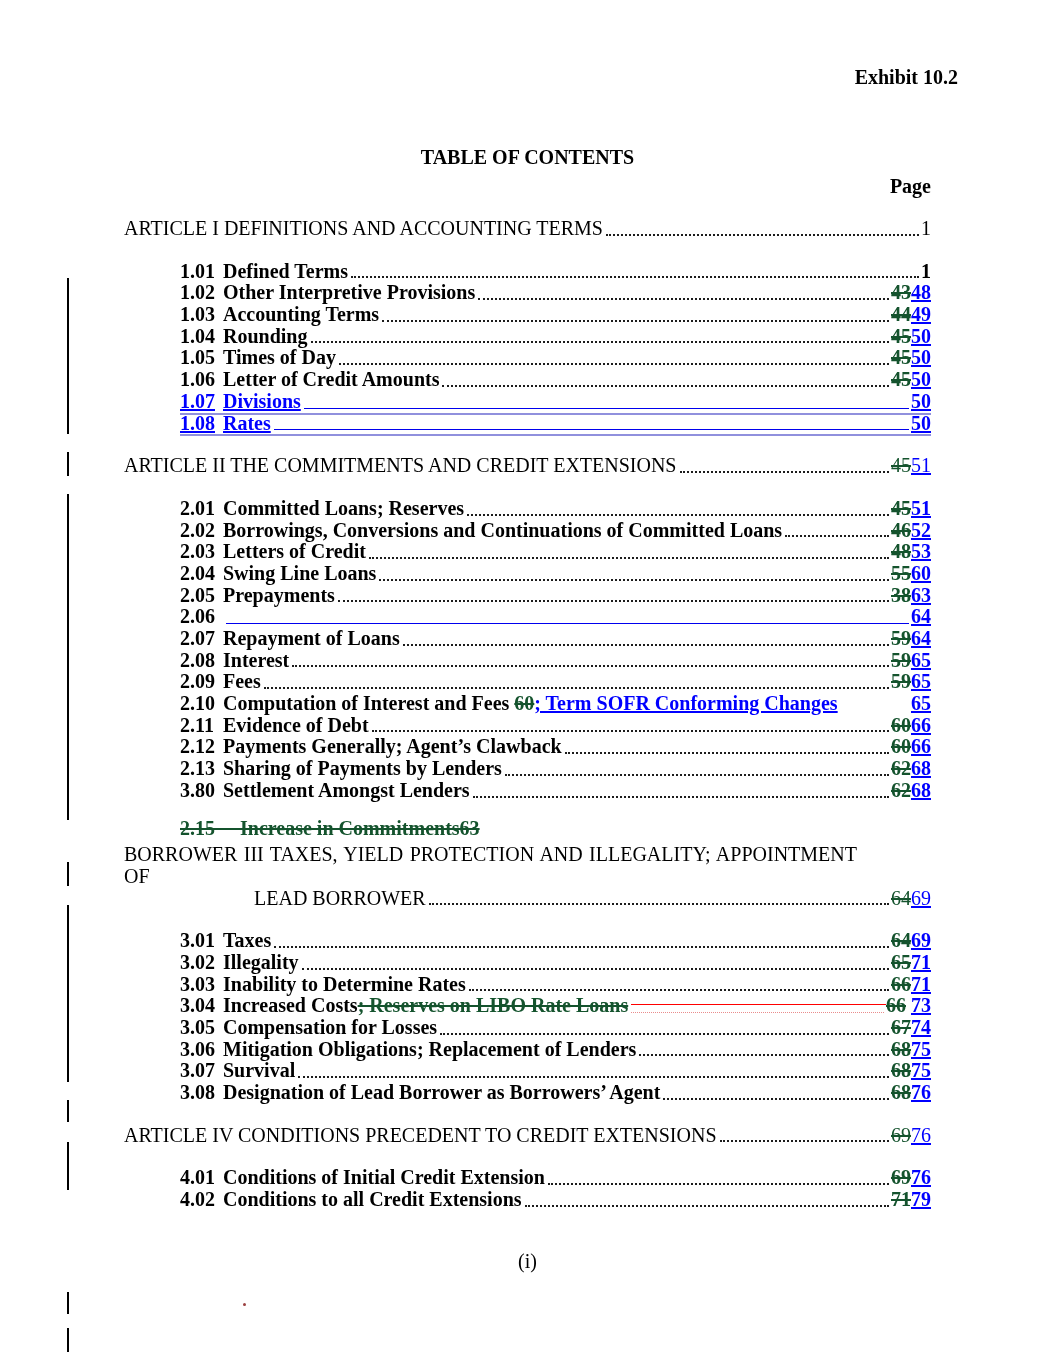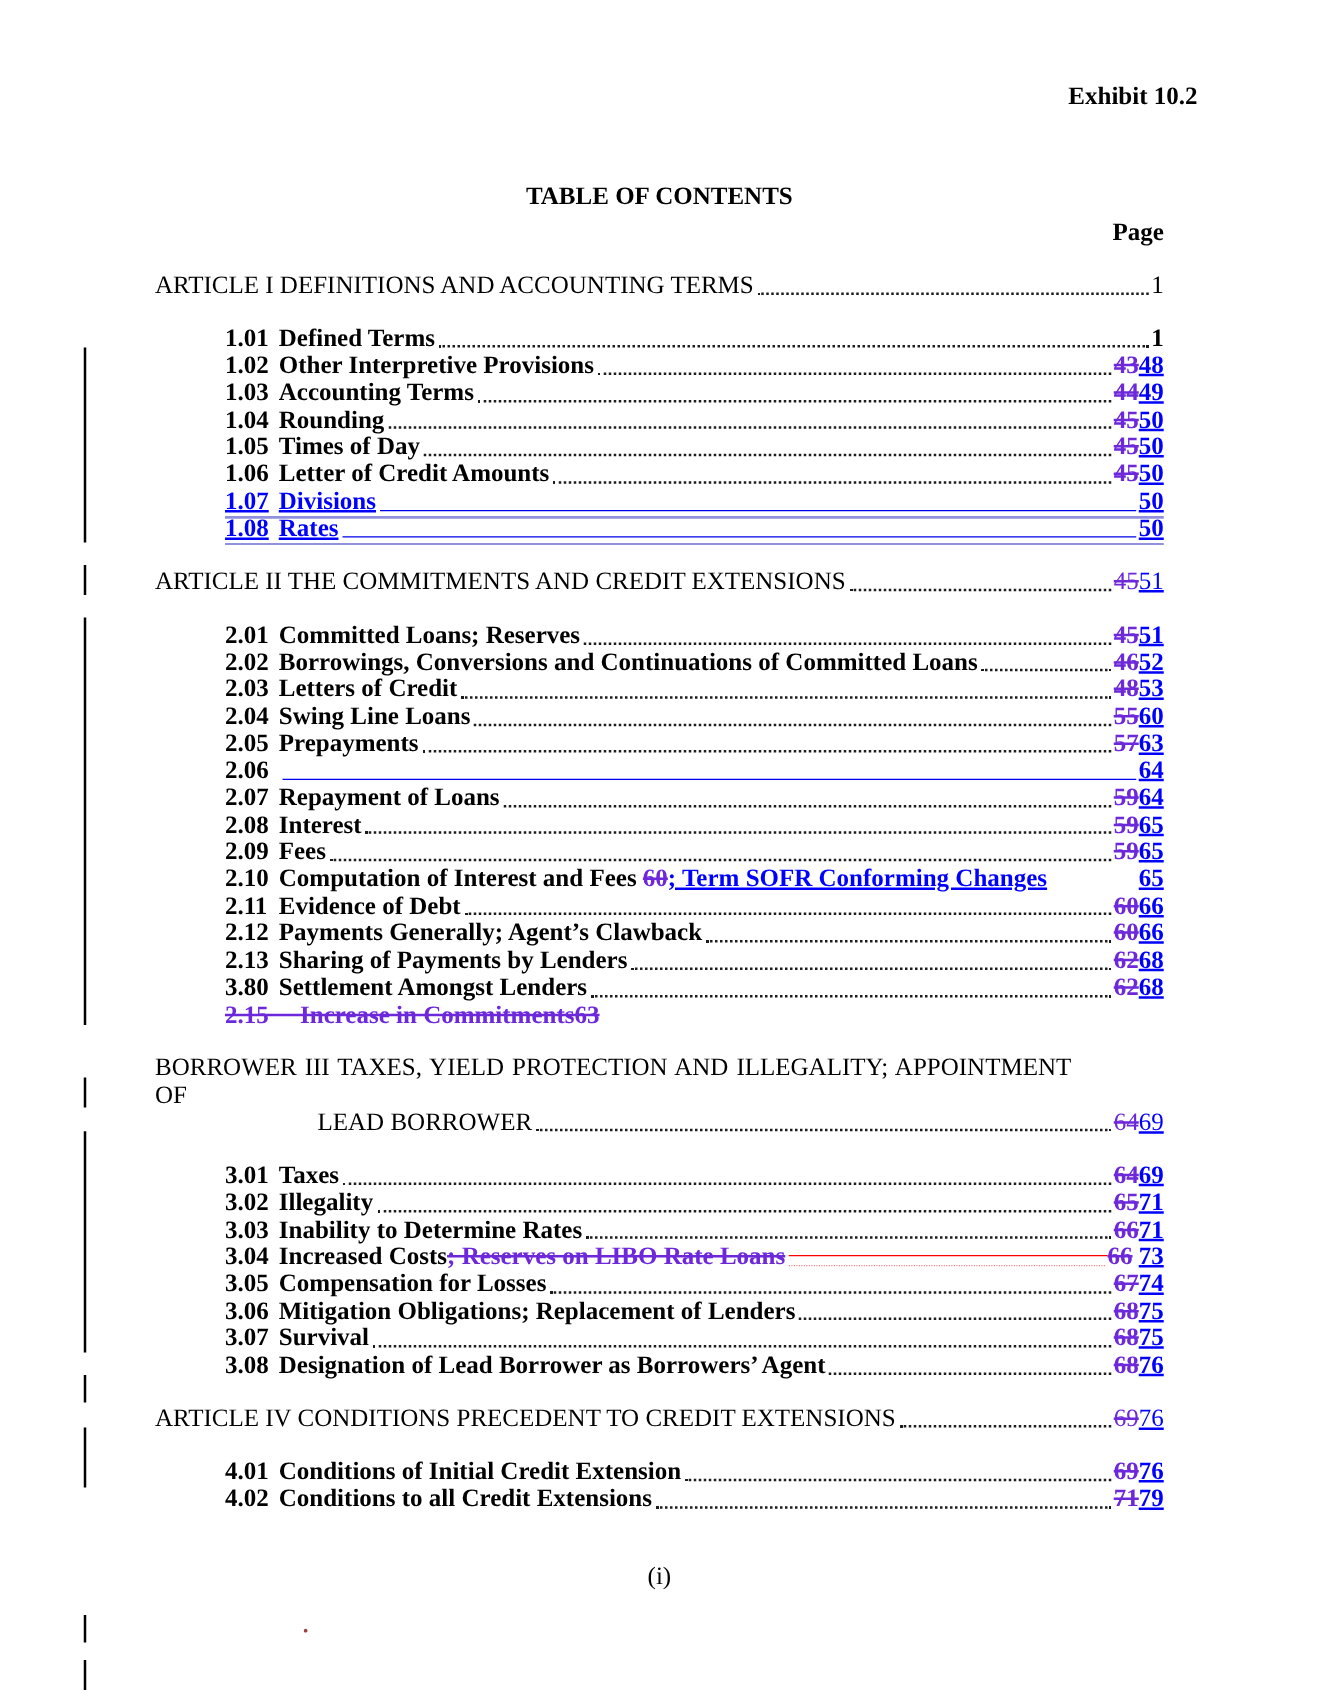--- a/index.html
+++ b/index.html
@@ -17,21 +17,21 @@
   .rows { margin-top:21px;font-weight:bold; }
   .toc-row { display:flex; height:21.7px; line-height:21.7px; white-space:nowrap;justify-content:space-between; }
   .sec { margin-left:56px; }
   .num { width:43px; flex:none; }
   .leader { flex:1; min-width:10px; border-bottom:2px dotted #1c1c1c; margin:0 2px 4px 3px; }
   .leader.solid { border-bottom:1.5px solid #0000ee; }
   .leader.blank { border-bottom:none; }
   .leader.strike { border-bottom:1.5px dotted #e98c8c; position:relative; }
   .leader.strike::after { content:""; position:absolute; left:0; right:-2px; top:9px; border-top:1.6px solid #ff0000; }
   .pg { flex:none; text-align:right; }
-  .del { color:#6d28d9; text-decoration:line-through; }
+  .del { color:#14532d; text-decoration:line-through;margin-top:16px; }
   .ins { color:#0000ff; text-decoration:underline; }
   .ins-row { box-shadow:0 2px 0 0 #9090dd; }
   .justify { width:733px; text-align:justify; text-align-last:justify; line-height:21.7px; }
   .indent { width:130px; flex:none; }
 
   .change-bar { position:absolute; left:67px; width:2px; background:#000; }
   .stray-mark { position:absolute; left:243px; top:1303px; width:3px; height:3px; background:#9b4040; border-radius:50%; }
   .footer-page { position:absolute; left:0; width:1055px; top:1250px; text-align:center; }
 </style>
 </head>
@@ -129,21 +129,21 @@
             <div class="toc-row sec">
               <span class="num">2.04</span>
               <span><span>Swing Line Loans</span></span>
               <div class="leader"></div>
               <div class="pg"><span class="del">55</span><span class="ins">60</span></div>
             </div>
             <div class="toc-row sec">
               <span class="num">2.05</span>
               <span><span>Prepayments</span></span>
               <div class="leader"></div>
-              <div class="pg"><span class="del">57</span><span class="ins">63</span></div>
+              <div class="pg"><span class="del">38</span><span class="ins">63</span></div>
             </div>
             <div class="toc-row sec">
               <span class="num">2.06</span>
               <div class="leader solid"></div>
               <div class="pg"><span class="ins">64</span></div>
             </div>
             <div class="toc-row sec">
               <span class="num">2.07</span>
               <span><span>Repayment of Loans</span></span>
               <div class="leader"></div>

